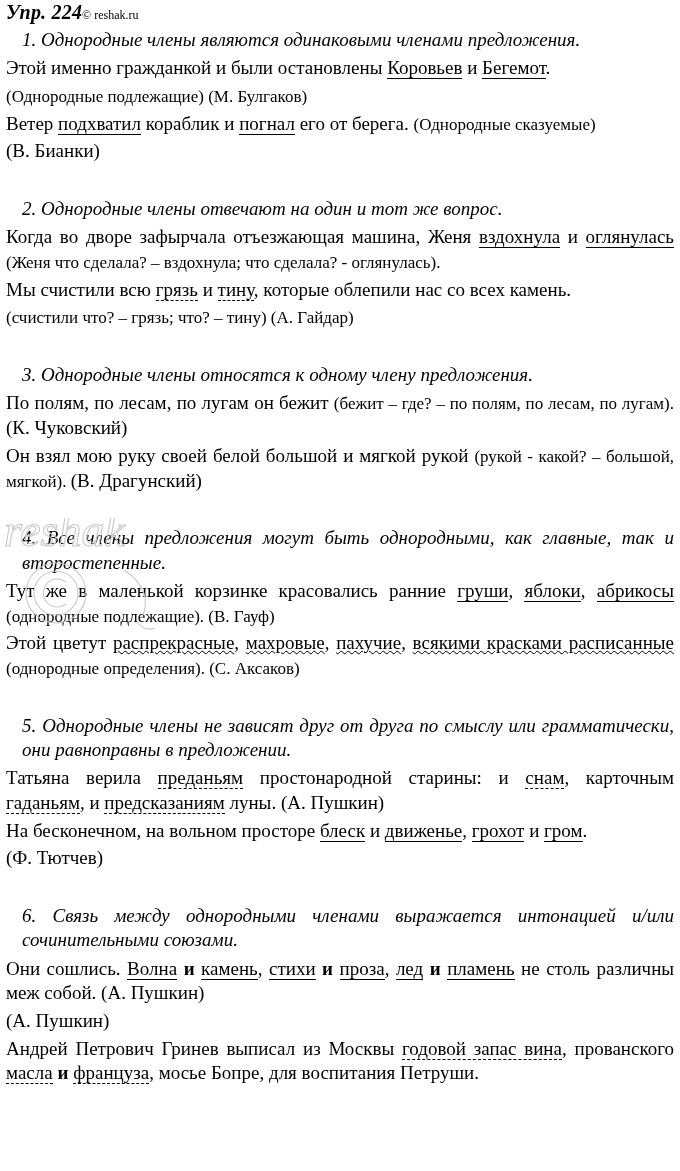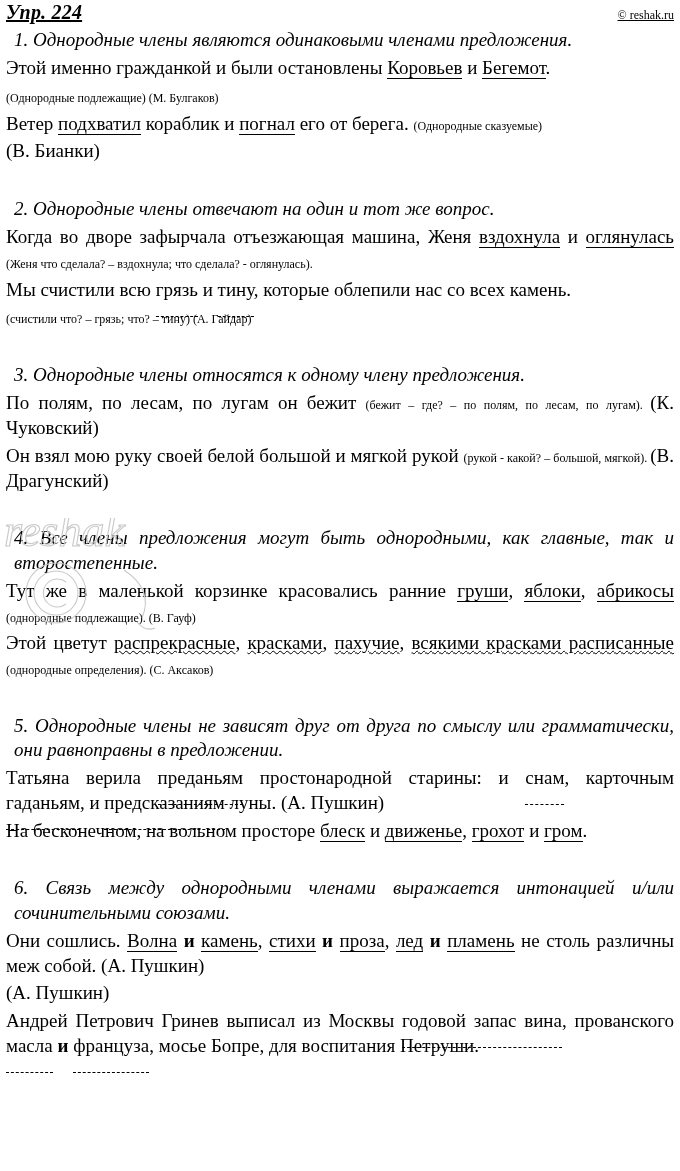--- a/index.html
+++ b/index.html
@@ -20,68 +20,66 @@
     position: relative;
     padding: 2px 6px 0 6px;
     box-sizing: border-box;
     width: 680px;
   }
 
   
   .header {
     display: flex;
     align-items: baseline;
-    justify-content: space-between;
     line-height: 1.0;
     margin: 0 0 3px 0;
-    text-decoration: underline;
   }
   .ex-title {
     font-weight: bold;
     font-style: italic;
     font-size: 20px;
     letter-spacing: 0.2px;
   }
   .copyright {
     font-size: 12px;
     white-space: nowrap;
   }
 
   
   .rule {
     font-style: italic;
     font-size: 19px;
     line-height: 1.28;
     text-align: justify;
     text-justify: inter-word;
-    margin: 6px 0 4px 8px;
+    margin: 6px 0 4px 16px;
   }
 
   .ex {
     font-size: 19px;
     line-height: 1.30;
     text-align: justify;
     text-justify: inter-word;
     margin: 3px 0 3px 0;
   }
   .ex.noj { text-align: left; }
 
   .small {
-    font-size: 12px;
+    font-size: 17px;
   }
   .blockgap-lg { height: 24px; }
 
   
   .u-solid {
     border-bottom: 1.6px solid #000;
     padding-bottom: 0px;
   }
   .u-dashed {
     border-bottom: 1.6px dashed #000;
-    padding-bottom: 16px;
+    padding-bottom: 0px;
   }
   .u-wavy {
     text-decoration: underline;
     text-decoration-style: wavy;
     text-decoration-thickness: 1px;
     text-underline-offset: 1px;
   }
   .conj { font-weight: bold; }
 
   
@@ -164,34 +162,37 @@
 
   <div class="blockgap-lg"></div>
 
   <div class="rule">4. Все члены предложения могут быть однородными, как главные, так и второстепенные.</div>
 
   <div class="ex">
     <span>Тут же в маленькой корзинке красовались ранние </span><span class="u-solid">груши</span><span>, </span><span class="u-solid">яблоки</span><span>, </span><span class="u-solid">абрикосы</span><span> </span><span class="small">(однородные подлежащие). (В. Гауф)</span>
   </div>
 
   <div class="ex">
-    <span>Этой цветут </span><span class="u-wavy">распрекрасные</span><span>, </span><span class="u-wavy">красками</span><span>, </span><span class="u-wavy">пахучие</span><span>, </span><span class="u-wavy">всякими красками расписанные</span><span> </span><span class="small">(однородные определения). (С. Аксаков)</span>
+    <span>Этой цветут </span><span class="u-wavy">распрекрасные</span><span>, </span><span class="u-wavy">махровые</span><span>, </span><span class="u-wavy">пахучие</span><span>, </span><span class="u-wavy">всякими красками расписанные</span><span> </span><span class="small">(однородные определения). (С. Аксаков)</span>
   </div>
 
   <div class="blockgap-lg"></div>
 
   <div class="rule">5. Однородные члены не зависят друг от друга по смыслу или грамматически, они равноправны в предложении.</div>
 
   <div class="ex">
     <span>Татьяна верила </span><span class="u-dashed">преданьям</span><span> простонародной старины: и </span><span class="u-dashed">снам</span><span>, карточным </span><span class="u-dashed">гаданьям</span><span>, и </span><span class="u-dashed">предсказаниям</span><span> луны. (А. Пушкин)</span>
   </div>
 
   <div class="ex">
     <span>На бесконечном, на вольном просторе </span><span class="u-solid">блеск</span><span> и </span><span class="u-solid">движенье</span><span>, </span><span class="u-solid">грохот</span><span> и </span><span class="u-solid">гром</span><span>.</span>
   </div>
+  <div class="ex noj">
+    <span>(Ф. Тютчев)</span>
+  </div>
 
   <div class="blockgap-lg"></div>
 
   <div class="rule">6. Связь между однородными членами выражается интонацией и/или сочинительными союзами.</div>
 
   <div class="ex">
     <span>Они сошлись. </span><span class="u-solid">Волна</span> <span class="conj">и</span> <span class="u-solid">камень</span><span>, </span><span class="u-solid">стихи</span> <span class="conj">и</span> <span class="u-solid">проза</span><span>, </span><span class="u-solid">лед</span> <span class="conj">и</span> <span class="u-solid">пламень</span><span> не столь различны меж собой. (А. Пушкин)</span>
   </div>
 
   <div class="ex noj">

